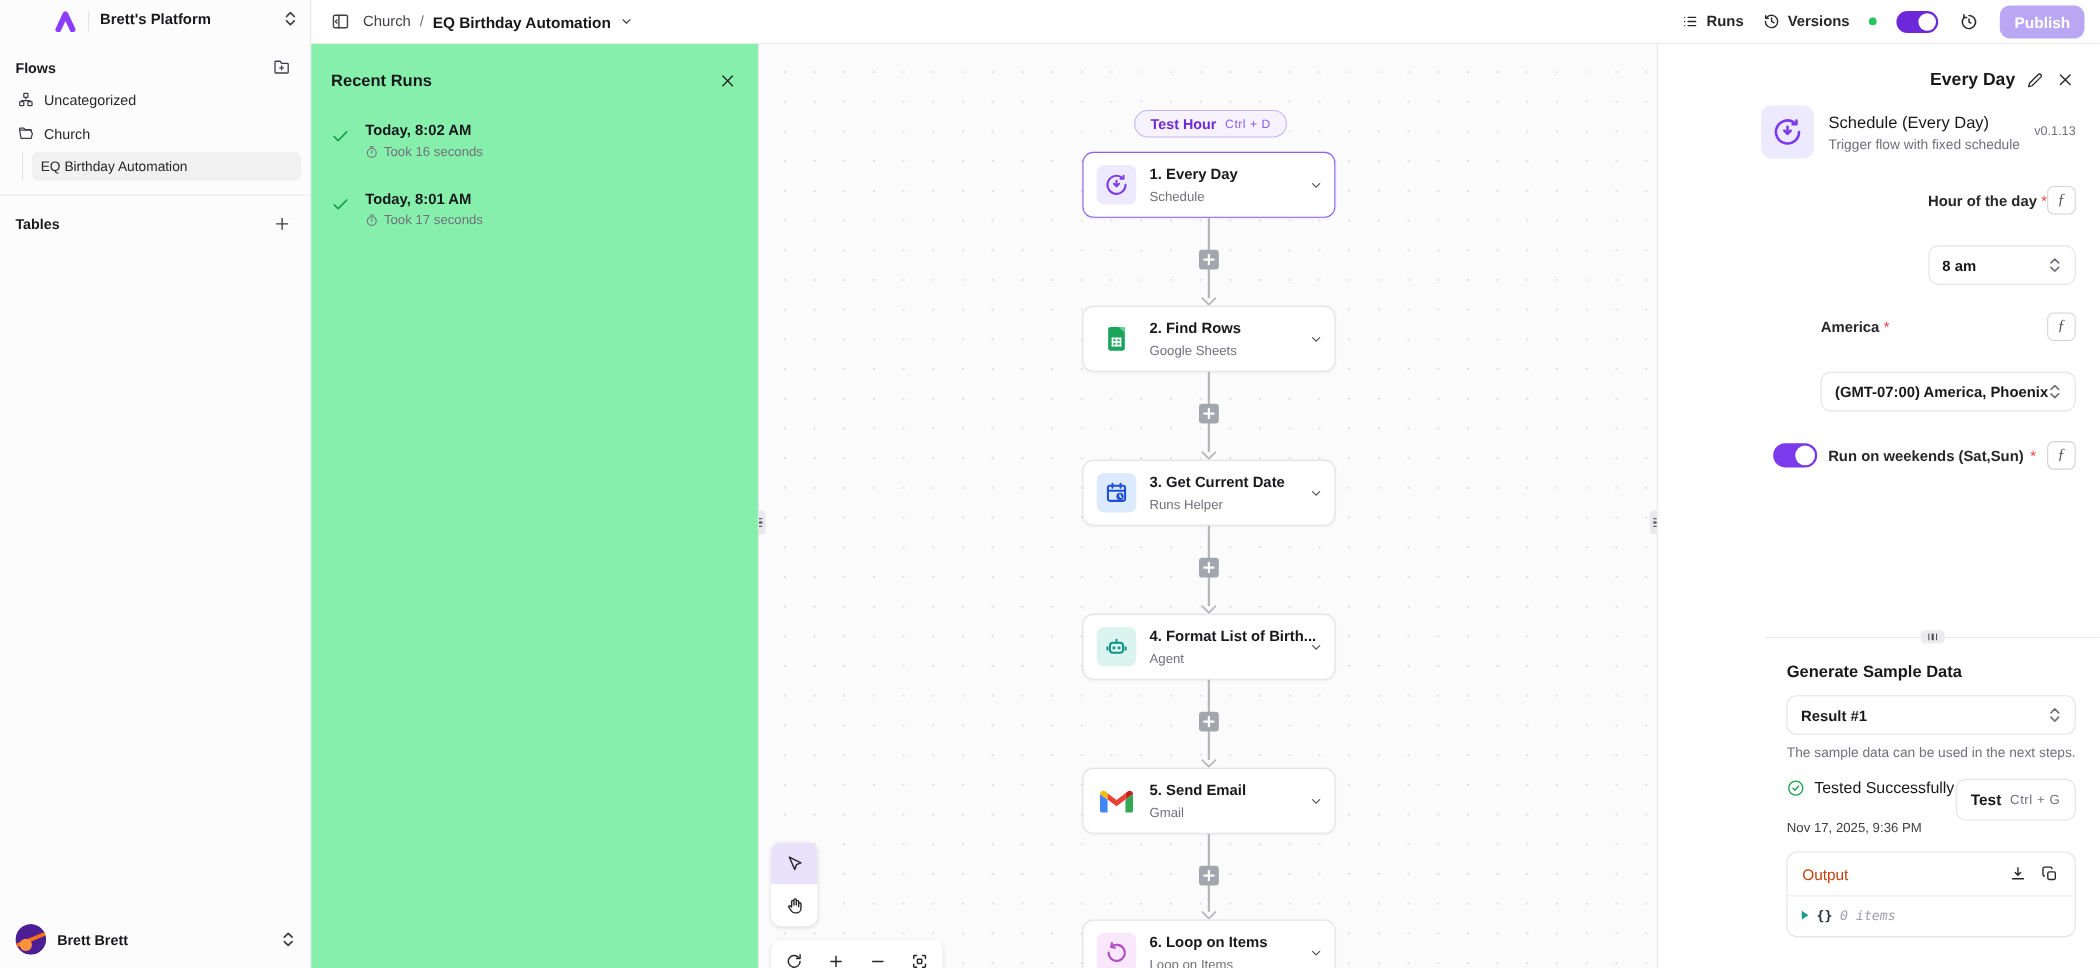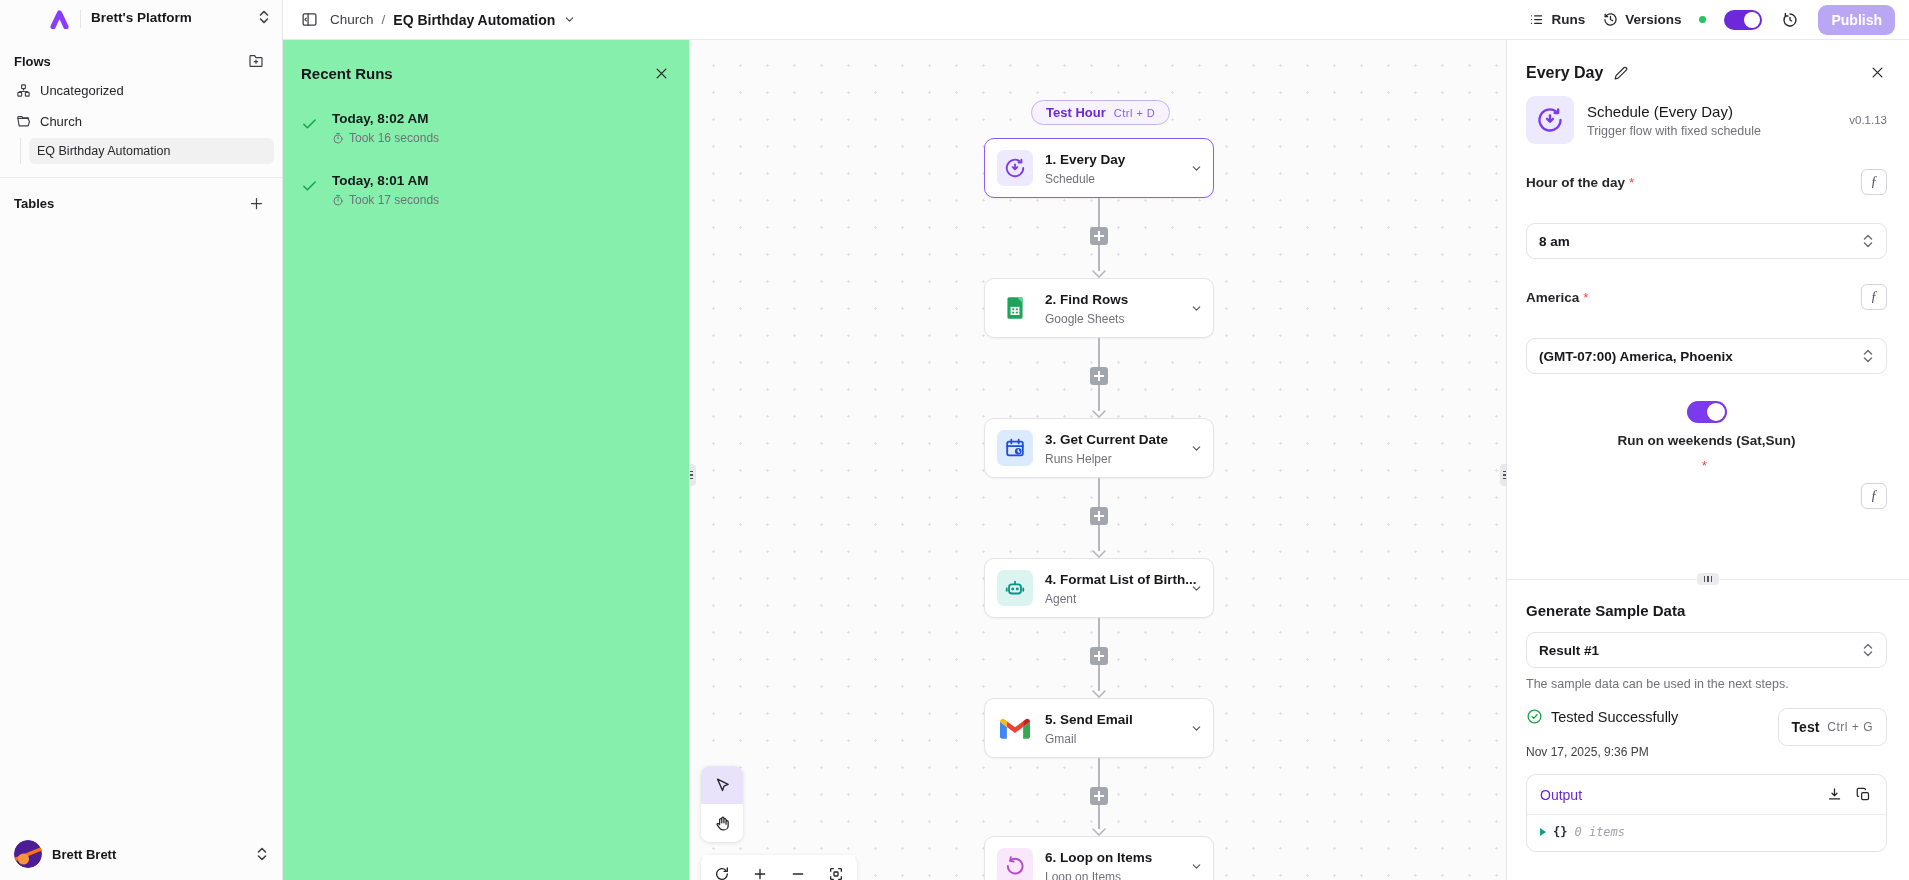--- a/index.html
+++ b/index.html
@@ -76,60 +76,60 @@
   .canvas-grip { position:absolute; top:424px; width:12px; height:22px; background:#e9e9eb; border-radius:4px; display:flex; flex-direction:column; justify-content:center; gap:2px; align-items:center; cursor:col-resize; z-index:5; }
   .canvas-grip i { width:6px; height:1.5px; background:#52525b; display:block; }
   .grip-left { left:-6px; } .grip-right { right:-6px; }
   .tools-vert { position:absolute; left:11px; top:726px; width:42px; background:#fff; border-radius:9px; box-shadow:0 1px 4px rgba(0,0,0,.12); overflow:hidden; }
   .tool-btn { width:42px; height:38px; display:flex; align-items:center; justify-content:center; background:#fff; border:none; cursor:pointer; color:#27272a; }
   .tool-btn.active { background:#e9e2fb; }
   .tools-horz { position:absolute; left:11px; top:815px; height:38px; background:#fff; border-radius:9px; box-shadow:0 1px 4px rgba(0,0,0,.12); display:flex; align-items:flex-start; padding:0 2px; }
   .tools-horz .tool-btn { width:38px; }
 
   
-  #step-panel { width:403px; flex:none; border-left:1px solid #e4e4e7; background:#fff; display:flex; flex-direction:column; padding:0 22px 0 19px; }
+  #step-panel { width:403px; flex:none; border-left:1px solid #e4e4e7; background:#fff; display:flex; flex-direction:column; padding:0 22px 0 19px;align-items:flex-end; }
   .sp-head { display:flex; align-items:center; gap:9px; padding-top:23px; }
   .sp-title { font-size:16px; font-weight:700; }
   .sp-close { margin-left:auto; }
   .piece-row { display:flex; align-items:center; gap:13px; margin-top:14px; }
   .piece-icon { width:48px; height:48px; border-radius:9px; background:#ede9fe; display:flex; align-items:center; justify-content:center; flex:none; }
   .piece-meta { flex:1; }
   .piece-name { font-size:15px; font-weight:500; }
   .piece-desc { font-size:12.5px; color:#71717a; margin-top:4px; }
   .piece-version { font-size:11.5px; color:#71717a; align-self:center; }
   .field { margin-top:25px; }
   .field-label-row { display:flex; align-items:center; }
   .field-label { font-size:13.5px; font-weight:600; color:#27272a; }
   .req { color:#ef4444; margin-left:4px; font-size:13.5px; }
   .fn-btn { margin-left:auto; width:26px; height:26px; border:1px solid #d4d4d8; border-radius:6px; background:#fff; color:#52525b;
     font-family:"Liberation Serif", serif; font-style:italic; font-size:14px; cursor:pointer; }
   .select-box { margin-top:28px; height:36px; border:1px solid #e4e4e7; border-radius:9px; display:flex; align-items:center; padding:0 12px; cursor:pointer; background:#fff; }
   .select-value { font-size:13.5px; font-weight:600; color:#18181b; flex:1; }
   .select-chev { color:#71717a; }
-  .toggle-row { display:flex; align-items:center; margin-top:27px; gap:10px;flex-direction:column; }
+  .toggle-row { display:flex; align-items:center; margin-top:27px; gap:10px; }
   .switch-lg { width:40px; height:22px; border-radius:999px; background:#7c3aed; position:relative; cursor:pointer; flex:none; }
   .switch-lg .knob { position:absolute; top:2px; right:2px; width:18px; height:18px; border-radius:50%; background:#fff; box-shadow:0 0 0 1px rgba(0,0,0,.05); }
   .sample-wrap { margin-top:auto; height:301px; display:flex; flex-direction:column; }
   .sample-divider { height:1px; background:#e9e9eb; margin:0 -22px 0 -19px; position:relative; }
   .h-grip { position:absolute; left:50%; top:-6px; transform:translateX(-50%); width:22px; height:12px; background:#ececee; border-radius:4px; display:flex; align-items:center; justify-content:center; gap:2px; cursor:row-resize; }
   .h-grip i { width:1.5px; height:6px; background:#52525b; display:block; }
   .sample-title { font-size:15px; font-weight:700; margin-top:22px; }
   .sample-select { margin-top:13px; }
   .sample-help { font-size:12.5px; color:#71717a; margin-top:9px; }
   .status-row { display:flex; align-items:flex-start; margin-top:17px; }
   .status-left { flex:1; }
   .status-line { display:flex; align-items:center; gap:8px; }
   .status-text { font-size:14.5px; color:#18181b; }
   .status-date { font-size:12px; color:#404040; margin-top:20px; }
   .test-btn { border:1px solid #e4e4e7; background:#fff; border-radius:9px; height:38px; padding:0 13px; display:flex; align-items:center; gap:8px; cursor:pointer; font-family:inherit; }
   .test-btn .t1 { font-size:14px; font-weight:700; color:#18181b; }
   .test-btn .t2 { font-size:12px; color:#71717a; letter-spacing:.5px; }
   .output-card { margin-top:15px; border:1px solid #e4e4e7; border-radius:10px; overflow:hidden; }
   .output-head { display:flex; align-items:center; padding:10px 13px; border-bottom:1px solid #ececee; }
-  .output-title { font-size:14px; color:#6d28d9; flex:1; }
+  .output-title { font-size:14px; color:#c2410c; flex:1; }
   .output-head .icon-btn { margin-left:10px; }
   .output-body { display:flex; align-items:center; gap:7px; padding:10px 13px 12px; }
   .tri { width:0; height:0; border-left:6px solid #159e8c; border-top:4.5px solid transparent; border-bottom:4.5px solid transparent; }
   .braces { font-family:"DejaVu Sans Mono", monospace; font-size:12px; font-weight:700; color:#1e293b; }
   .items-count { font-family:"DejaVu Sans Mono", monospace; font-size:12px; font-style:italic; color:#a1a1aa; }
 </style>
 </head>
 <body>
 
 <aside id="sidebar">

